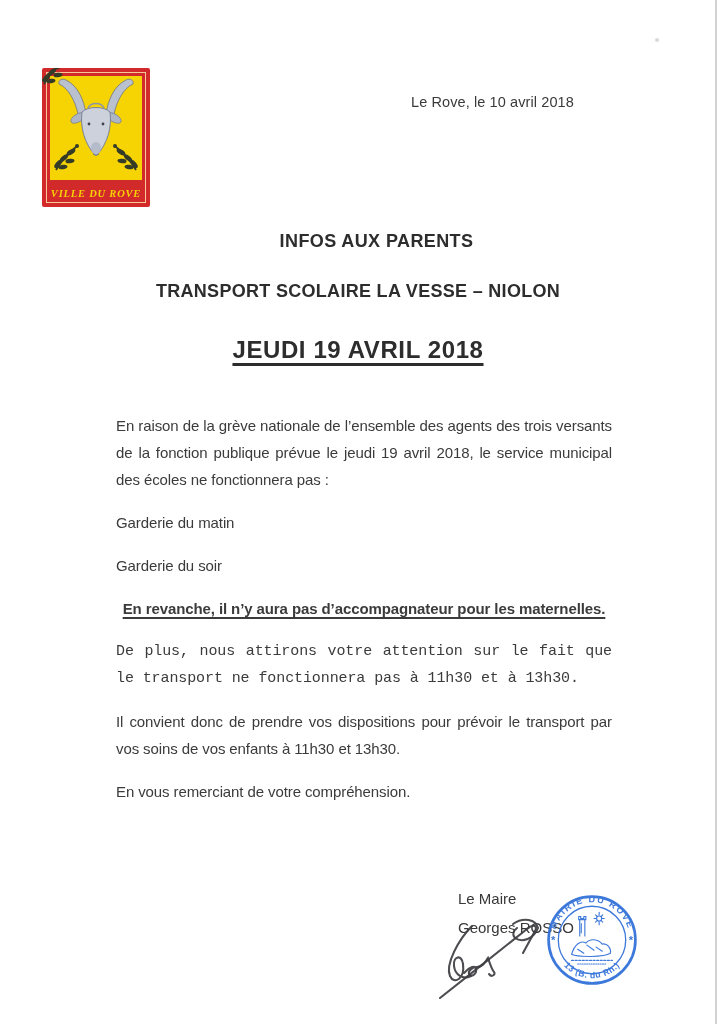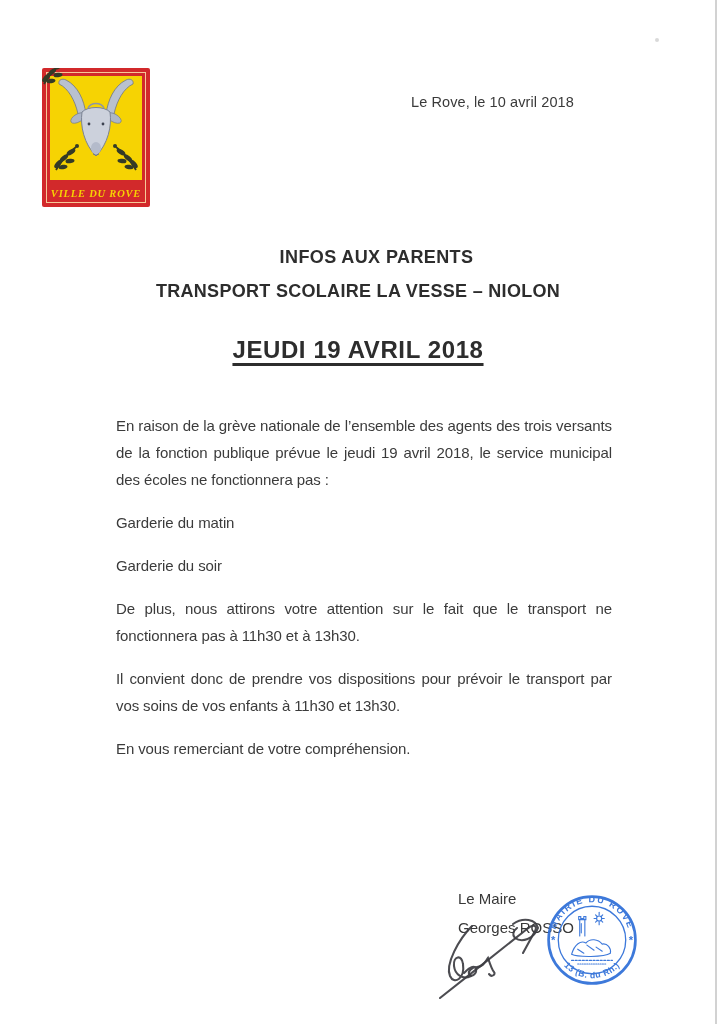--- a/index.html
+++ b/index.html
@@ -17,31 +17,31 @@
   
   .logo { position:absolute; left:42px; top:68px; width:108px; height:176px; }
   .logo .red-fill { fill:var(--logo_red, #d2292b); }
   .logo .yellow-fill { fill:var(--logo_yellow, #f6d303); }
 
   
   .dateline { position:absolute; left:411px; top:94px; font-size:14.5px; color:#3a3a3a; letter-spacing:.1px; }
 
   
   .heading { position:absolute; left:0; right:8px; text-align:center; font-weight:bold; color:#2d2d2d; }
-  .h1 { top:247px; font-size:18px; letter-spacing:.4px;padding-left:37px; }
+  .h1 { top:231px; font-size:18px; letter-spacing:.4px;padding-left:37px; }
   .h2 { top:281px; font-size:18px; letter-spacing:.3px; }
   .h3 { top:336px; font-size:24px; letter-spacing:.6px; text-decoration:underline; text-decoration-thickness:2.5px; text-underline-offset:5px; }
 
   
   .body-copy { position:absolute; left:100px; top:396px; width:528px; font-size:15px; line-height:27px; letter-spacing:-0.1px; color:var(--ink, #3b3b3b); }
   .body-copy p { margin:16px; }
   .just { text-align:justify; }
   .p2 { margin-top:9px; }
   .emph { margin-top:7px; font-weight:bold; text-align:center; text-decoration:underline; text-decoration-thickness:2px; text-underline-offset:3px; }
-  .p3 { margin-top:18px; }
+  .p3 { margin-top:18px;font-family:Liberation Mono, monospace; }
   .p4 { margin-top:12px; }
   .p5 { margin-top:19px; }
 
   
   .closing { position:absolute; left:458px; top:884px; font-size:15px; line-height:29px; color:#383838; }
 
   
   .signature { position:absolute; left:428px; top:912px; width:132px; height:96px; }
   .signature path { fill:none; stroke:#3d3d42; stroke-width:2.1; stroke-linecap:round; opacity:.92; }
 
@@ -96,20 +96,21 @@
   <div class="dateline">Le Rove, le 10 avril 2018</div>
 
   <div class="heading h1">INFOS AUX PARENTS</div>
   <div class="heading h2">TRANSPORT SCOLAIRE LA VESSE – NIOLON</div>
   <div class="heading h3">JEUDI 19 AVRIL 2018</div>
 
   <div class="body-copy">
     <p class="just">En raison de la grève nationale de l’ensemble des agents des trois versants de la fonction publique prévue le jeudi 19 avril 2018, le service municipal des écoles ne fonctionnera pas :</p>
     <p>Garderie du matin</p>
     <p>Garderie du soir</p>
+    <p class="emph">En revanche, il n’y aura pas d’accompagnateur pour les maternelles.</p>
     <p class="just p3">De plus, nous attirons votre attention sur le fait que le transport ne fonctionnera pas à 11h30 et à 13h30.</p>
     <p class="just p4">Il convient donc de prendre vos dispositions pour prévoir le transport par vos soins de vos enfants à 11h30 et 13h30.</p>
     <p class="p5">En vous remerciant de votre compréhension.</p>
   </div>
 
   <div class="closing">
     <div>Le Maire</div>
     <div>Georges ROSSO</div>
   </div>
 

